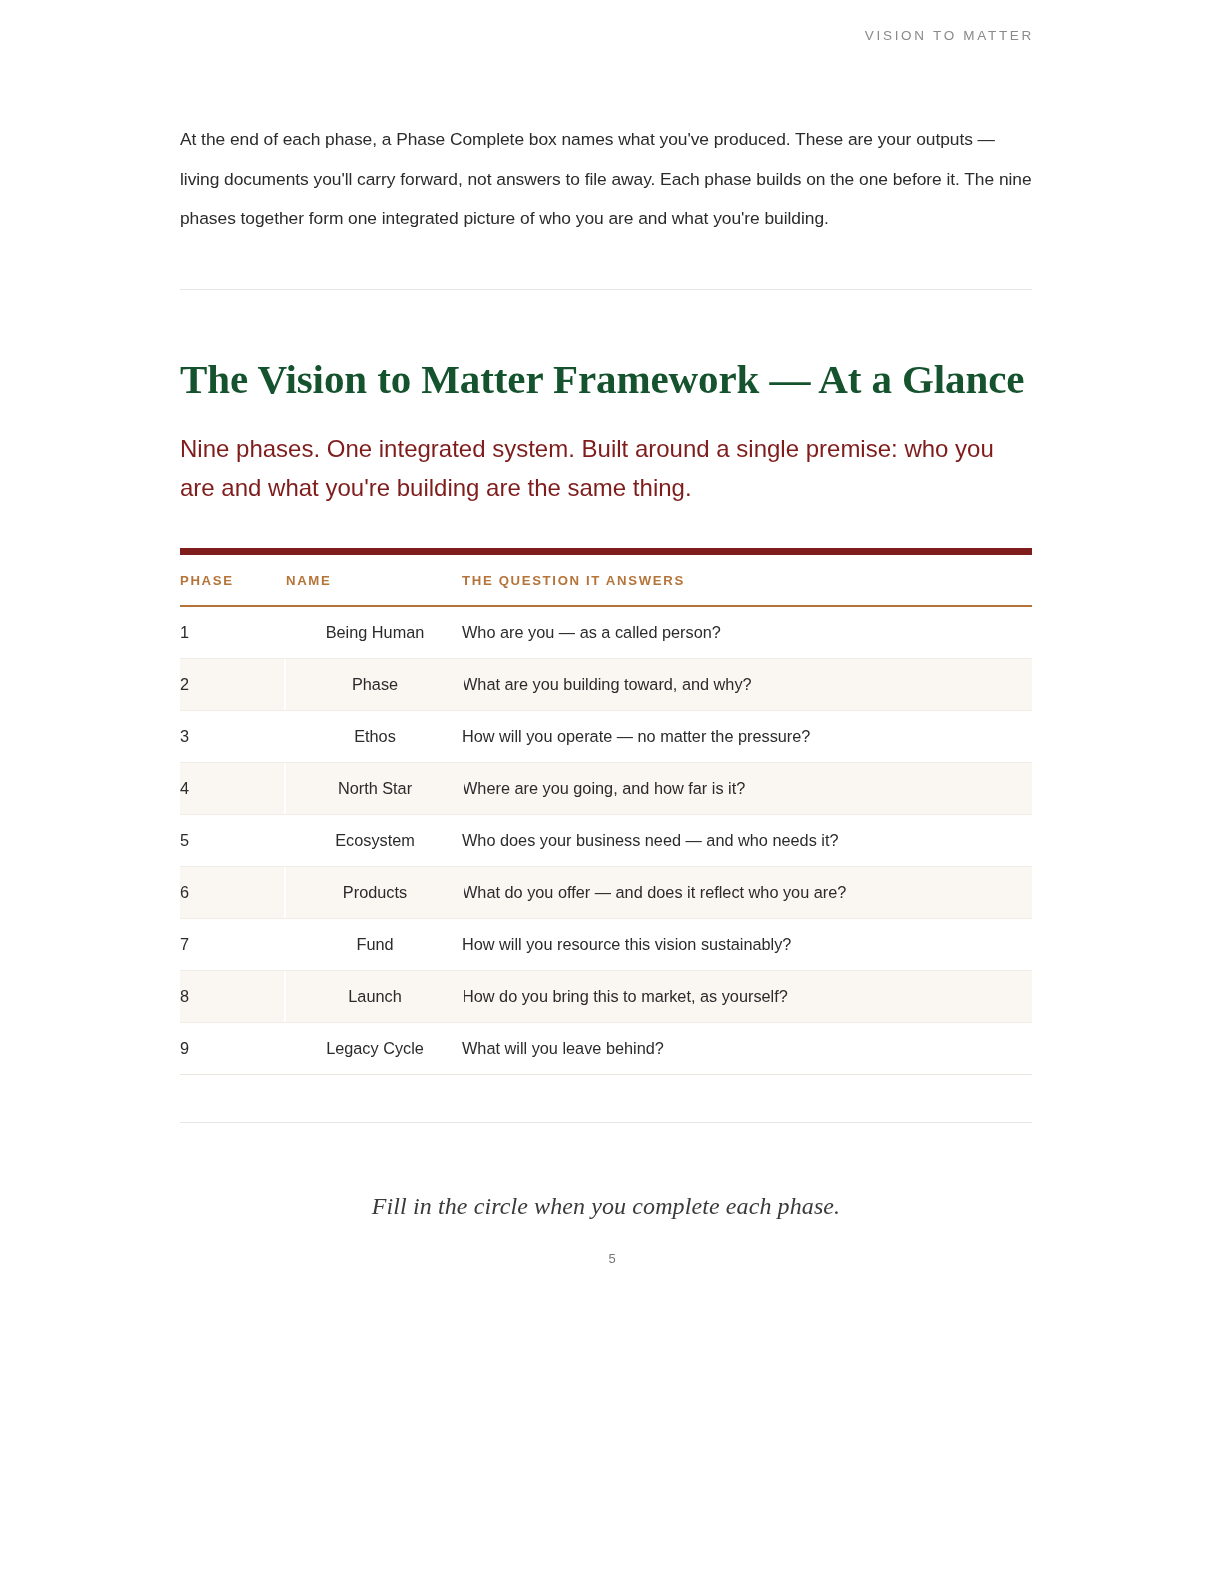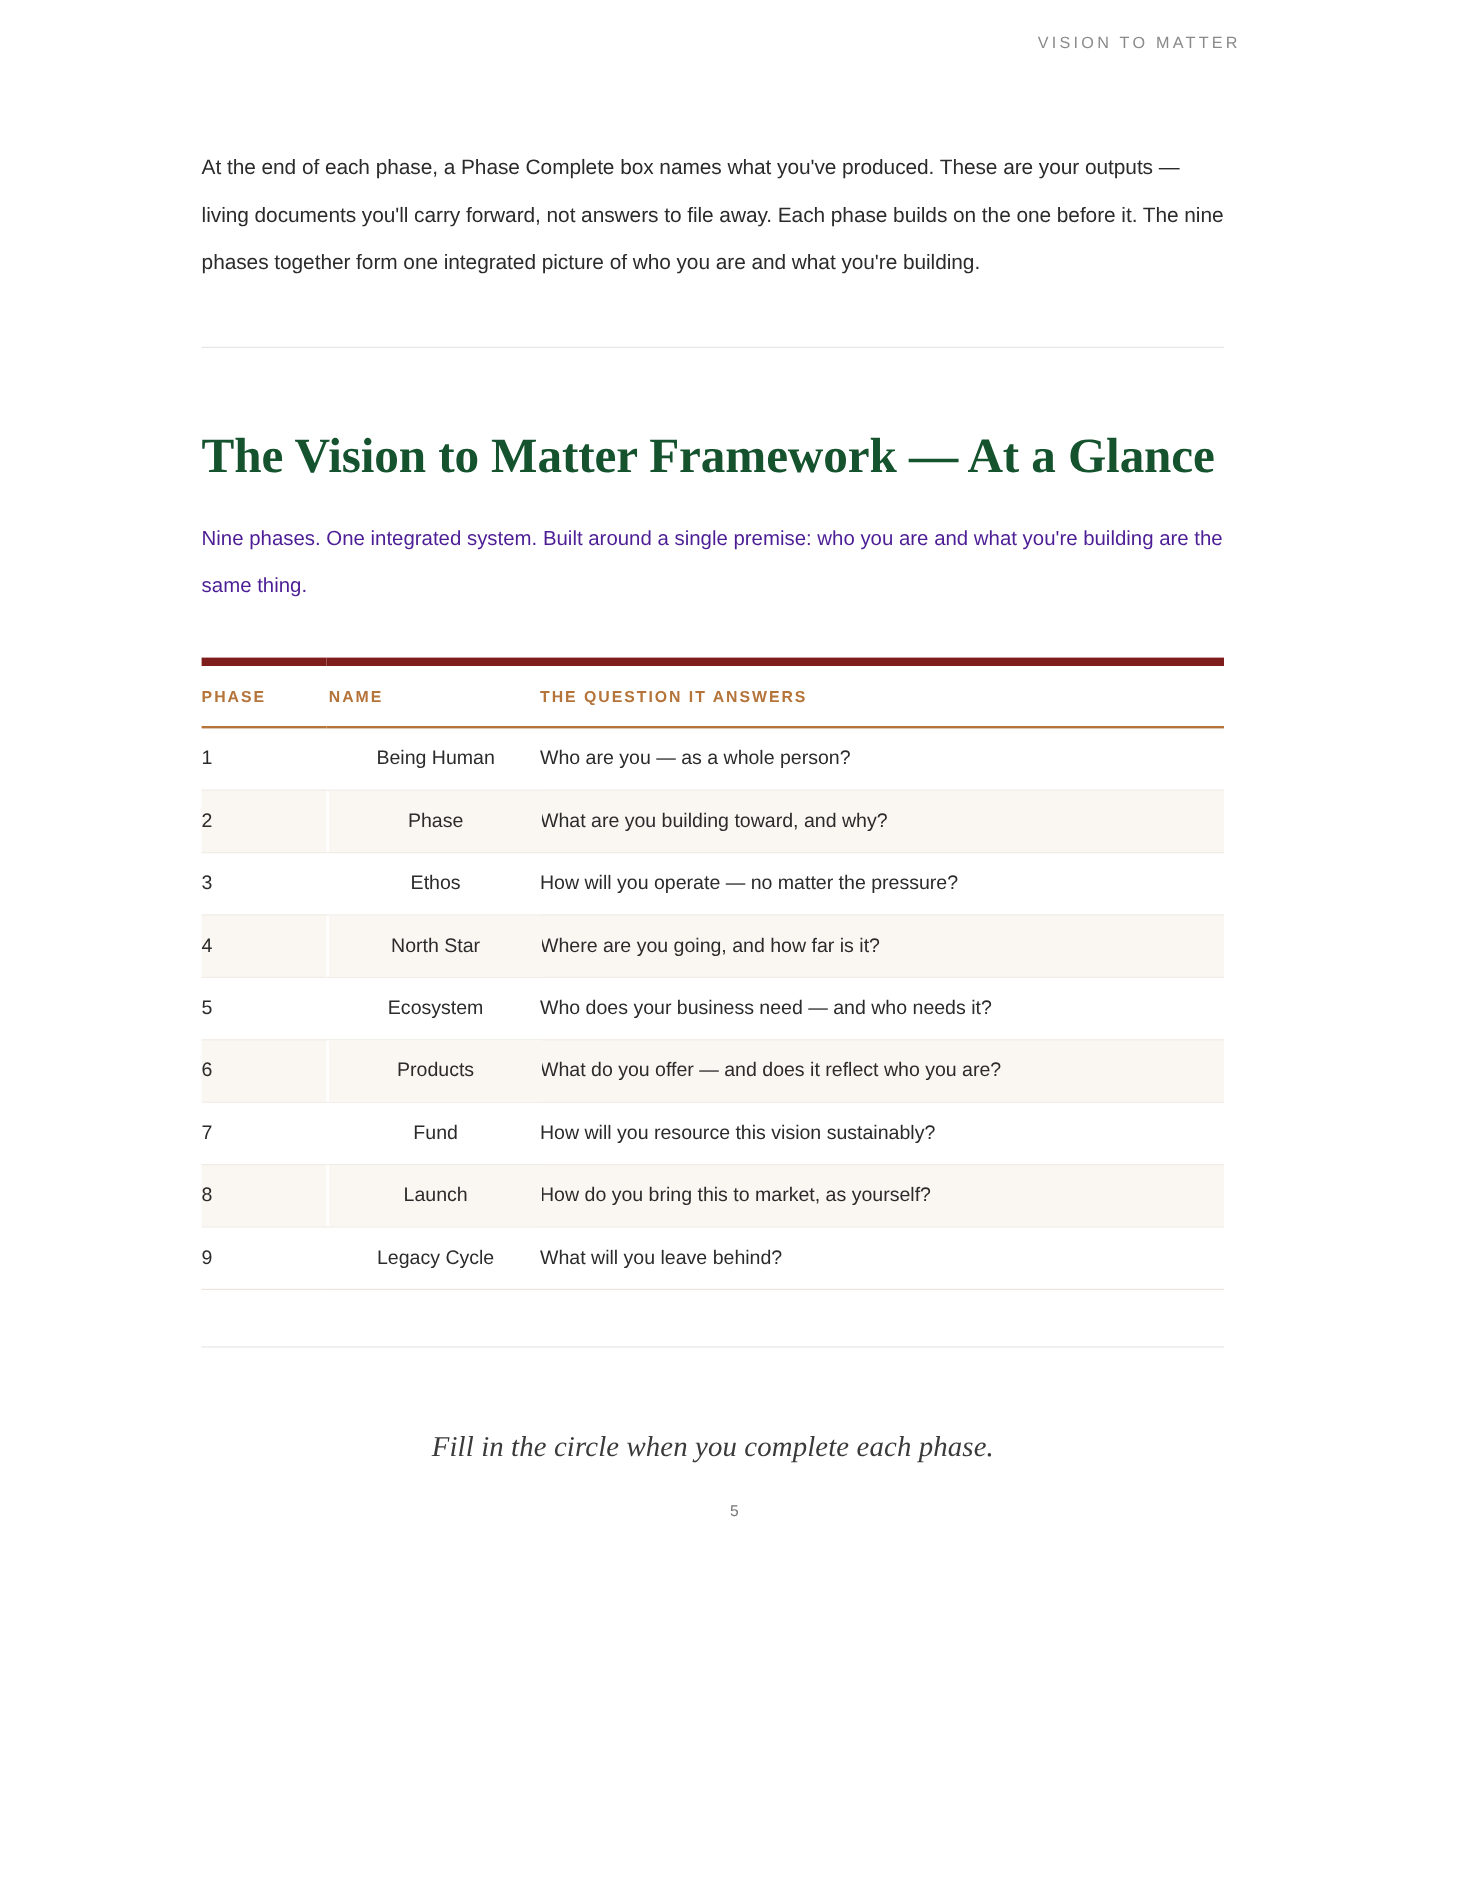--- a/index.html
+++ b/index.html
@@ -33,21 +33,21 @@
     font-size: 13.5px;
     letter-spacing: 2.7px;
     color: #8a8a8a;
     text-transform: uppercase;
     white-space: nowrap;
   }
 
   
   .content {
     position: absolute;
-    left: 168px;
+    left: 180px;
     top: 120px;
     width: 852px;
   }
 
   p.body-text {
     margin: 0;
     font-family: "Liberation Sans", sans-serif;
     font-size: 17.4px;
     line-height: 39.5px;
     color: #2b2b2b;
@@ -70,23 +70,23 @@
     color: #14532d;
     letter-spacing: -0.1px;
   }
   .heading-1-wrap { margin-top: 65px; }
   .heading-2-wrap { margin-top: 70px; }
 
   p.lede {
     margin: 0;
     margin-top: 26px;
     font-family: "Liberation Sans", sans-serif;
-    font-size: 17px;
+    font-size: 24px;
     line-height: 39.5px;
-    color: #4c1d95;
+    color: #7f1d1d;
   }
 
   
   .phase-table-wrap {
     margin-top: 40px;
   }
   table.phase-table {
     width: 100%;
     border-collapse: collapse;
     table-layout: fixed;
@@ -183,21 +183,21 @@
             <tr>
               <th class="th-phase">PHASE</th>
               <th class="th-name">NAME</th>
               <th class="th-q">THE QUESTION IT ANSWERS</th>
             </tr>
           </thead>
           <tbody>
             <tr>
               <td class="td-phase">1</td>
               <td class="td-name">Being Human</td>
-              <td class="td-q">Who are you — as a whole person?</td>
+              <td class="td-q">Who are you — as a called person?</td>
             </tr>
             <tr>
               <td class="td-phase">2</td>
               <td class="td-name">Phase</td>
               <td class="td-q">What are you building toward, and why?</td>
             </tr>
             <tr>
               <td class="td-phase">3</td>
               <td class="td-name">Ethos</td>
               <td class="td-q">How will you operate — no matter the pressure?</td>

